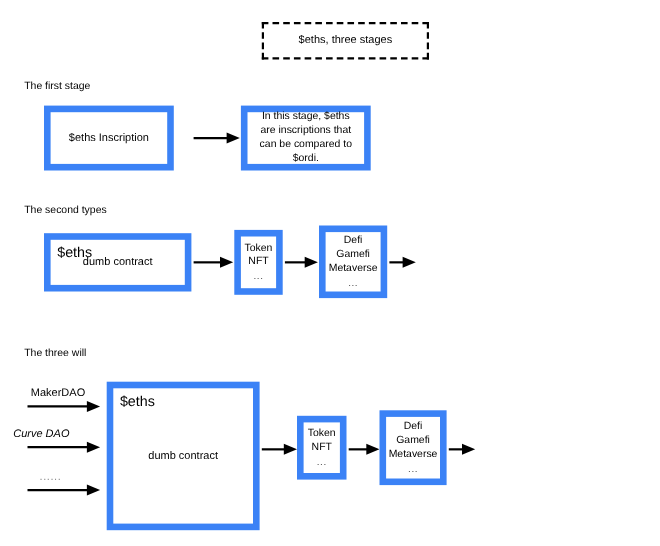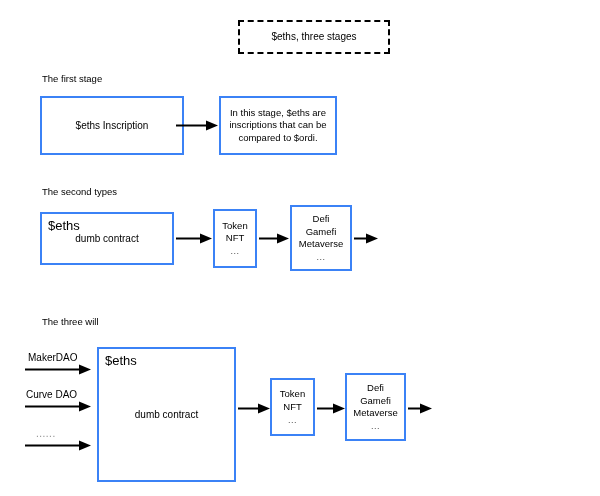--- a/index.html
+++ b/index.html
@@ -21,21 +21,21 @@
     left: 0; top: 0;
     width: 600px;
     height: 496px;
   }
 
   
   .node {
     position: absolute;
     box-sizing: border-box;
     background: #ffffff;
-    border: 2px solid #3b82f6;
+    border: 6px solid #3b82f6;
     display: flex;
     align-items: center;
     justify-content: center;
     text-align: center;
     line-height: 1.32;
   }
 
   .node.dashed {
     border: 2px dashed #000000;
   }
@@ -48,21 +48,20 @@
     font-size: 13px;
     text-align: right;
     line-height: 1.2;
   }
 
   
   .stage-title {
     position: absolute;
     font-size: 9.5px;
     white-space: nowrap;
-    margin-left: 20px;
   }
 
   
   .arrow-label {
     position: absolute;
     font-size: 10px;
     white-space: nowrap;
   }
   .arrow-label.faint {
     color: #8e8e8e;
@@ -100,21 +99,21 @@
 <body>
 
 <div class="canvas">
 
   <div class="node dashed t-title" style="left:238px; top:20px; width:152px; height:34px;">
     <span>$eths, three stages</span>
   </div>
 
   <div class="stage-title" style="left:22px; top:73px;">The first stage</div>
 
-  <div class="node t-box" style="left:40px; top:96px; width:144px; height:59px;">
+  <div class="node t-box" style="left:40px; top:96px; width:118px; height:59px;">
     <span>$eths  Inscription</span>
   </div>
 
   <div class="arrow" style="left:176px; top:120px; width:42px;">
     <svg width="42" height="11" viewBox="0 0 42 11">
       <line x1="0" y1="5.5" x2="32" y2="5.5" stroke="#000000" stroke-width="2"></line>
       <polygon points="30,0.5 42,5.5 30,10.5" fill="#000000"></polygon>
     </svg>
   </div>
 
@@ -167,21 +166,21 @@
   <div class="stage-title" style="left:22px; top:316px;">The three will</div>
 
   <div class="arrow-label" style="left:28px; top:352px;">MakerDAO</div>
   <div class="arrow" style="left:25px; top:364px; width:66px;">
     <svg width="66" height="11" viewBox="0 0 66 11">
       <line x1="0" y1="5.5" x2="56" y2="5.5" stroke="#000000" stroke-width="2"></line>
       <polygon points="54,0.5 66,5.5 54,10.5" fill="#000000"></polygon>
     </svg>
   </div>
 
-  <div class="arrow-label" style="left:26px; top:389px;">Curve DAO</div>
+  <div class="arrow-label" style="left:12px; top:389px;font-style:italic;">Curve DAO</div>
   <div class="arrow" style="left:25px; top:401px; width:66px;">
     <svg width="66" height="11" viewBox="0 0 66 11">
       <line x1="0" y1="5.5" x2="56" y2="5.5" stroke="#000000" stroke-width="2"></line>
       <polygon points="54,0.5 66,5.5 54,10.5" fill="#000000"></polygon>
     </svg>
   </div>
 
   <div class="arrow-label faint" style="left:36px; top:428px;">......</div>
   <div class="arrow" style="left:25px; top:440px; width:66px;">
     <svg width="66" height="11" viewBox="0 0 66 11">

